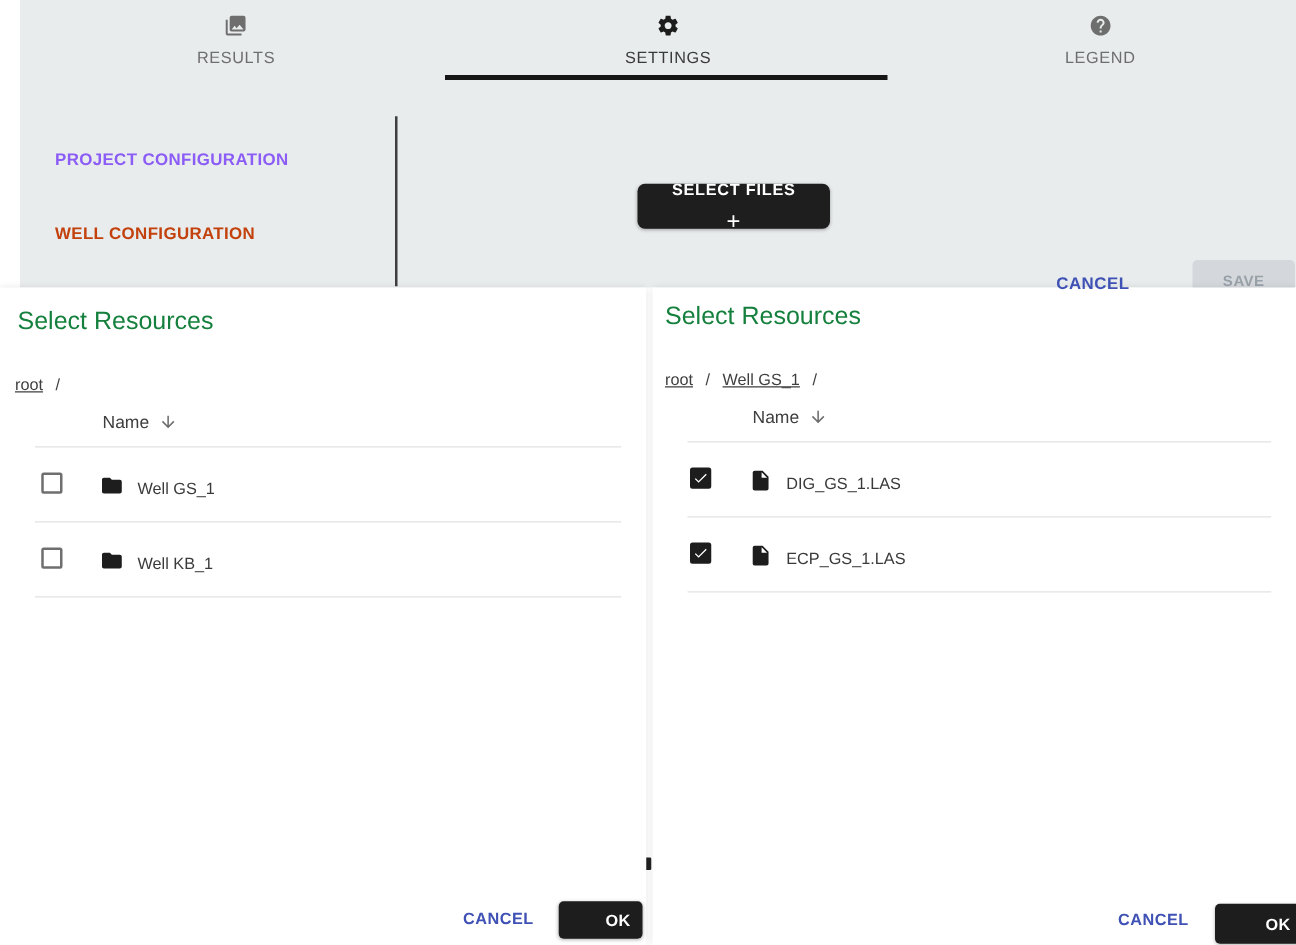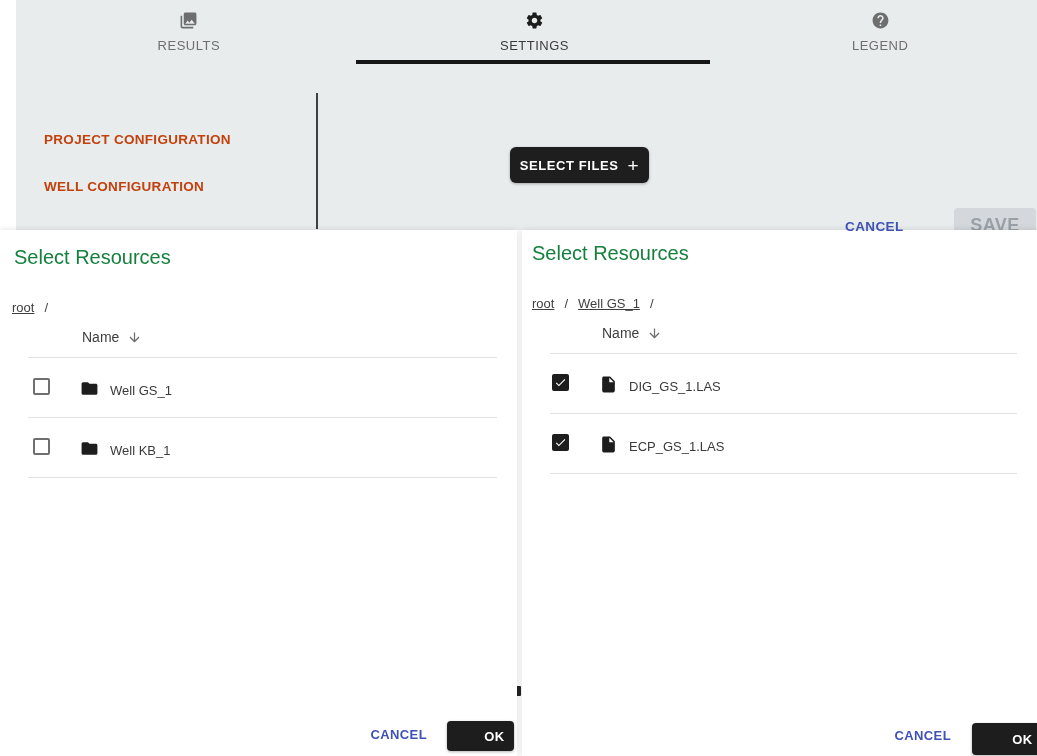--- a/index.html
+++ b/index.html
@@ -13,34 +13,34 @@
   .top-area { position:absolute; left:16px; top:0; width:1037px; height:230px; background:#e9eced; z-index:0; }
   .tabbar { position:absolute; left:0; top:0; width:100%; height:64px; display:flex; }
   .tab { flex:1; display:flex; flex-direction:column; align-items:center; padding-top:11px; gap:8px; cursor:pointer; }
   .tab-icon svg { width:19px; height:19px; fill:#6e6e6e; display:block; }
   .tab.active .tab-icon svg { fill:#1c1c1c; }
   .tab-label { font-size:13px; color:#6e6e6e; letter-spacing:.5px; }
   .tab.active .tab-label { color:#3a3a3a; }
   .tab-indicator { position:absolute; left:340px; top:60px; width:354px; height:4px; background:#161616; }
 
   .nav-item { position:absolute; left:28px; font-size:13.5px; font-weight:bold; letter-spacing:.3px; cursor:pointer; color:#c2410c; }
-  .nav-item.selected { color:#c2410c;margin-top:12px; }
+  .nav-item.selected { color:#8b5cf6; }
   .nav-item.first { top:120px; }
   .nav-item.second { top:179px; }
   .vdivider { position:absolute; left:300px; top:93px; width:2px; height:136px; background:#3f3f3f; }
 
-  .select-files-btn { position:absolute; left:494px; top:147px; width:139px; height:36px; background:#1e1e1e;
+  .select-files-btn { position:absolute; left:494px; top:147px; width:154px; height:36px; background:#1e1e1e;
     border-radius:6px; color:#fff; display:flex; align-items:center; justify-content:center; gap:9px;
-    font-size:13px; font-weight:bold; letter-spacing:.6px; cursor:pointer; box-shadow:0 1px 3px rgba(0,0,0,.3); }
+    font-size:13px; font-weight:bold; letter-spacing:.6px; cursor:pointer; box-shadow:0 1px 3px rgba(0,0,0,.3);flex-direction:column; }
   .select-files-btn .plus { font-size:19px; font-weight:normal; line-height:1; }
 
   .top-cancel { position:absolute; left:845px; top:219px; font-size:13.5px; font-weight:bold; letter-spacing:.4px;
     color:#3f51b5; cursor:pointer; z-index:5; }
   .save-btn { position:absolute; left:938px; top:208px; width:82px; height:34px; border-radius:4px;
-    display:flex; align-items:center; justify-content:center; font-size:18px; font-weight:bold; letter-spacing:.4px; z-index:1; }
+    display:flex; align-items:center; justify-content:center; font-size:12px; font-weight:bold; letter-spacing:.4px; z-index:1; }
   .save-btn.disabled { background:#d4d8dc; color:#99a1a8; }
 
   
   .gap-fragment { position:absolute; left:516px; top:686px; width:5px; height:10px; background:#222; z-index:1; border-radius:1px; }
 
   
   .dialog { position:absolute; top:230px; height:526px; background:#fff; z-index:2; box-shadow:0 0 6px rgba(0,0,0,.13); }
   .dialog.left  { left:0;   width:517px; }
   .dialog.right { left:522px; width:515px; }
 

